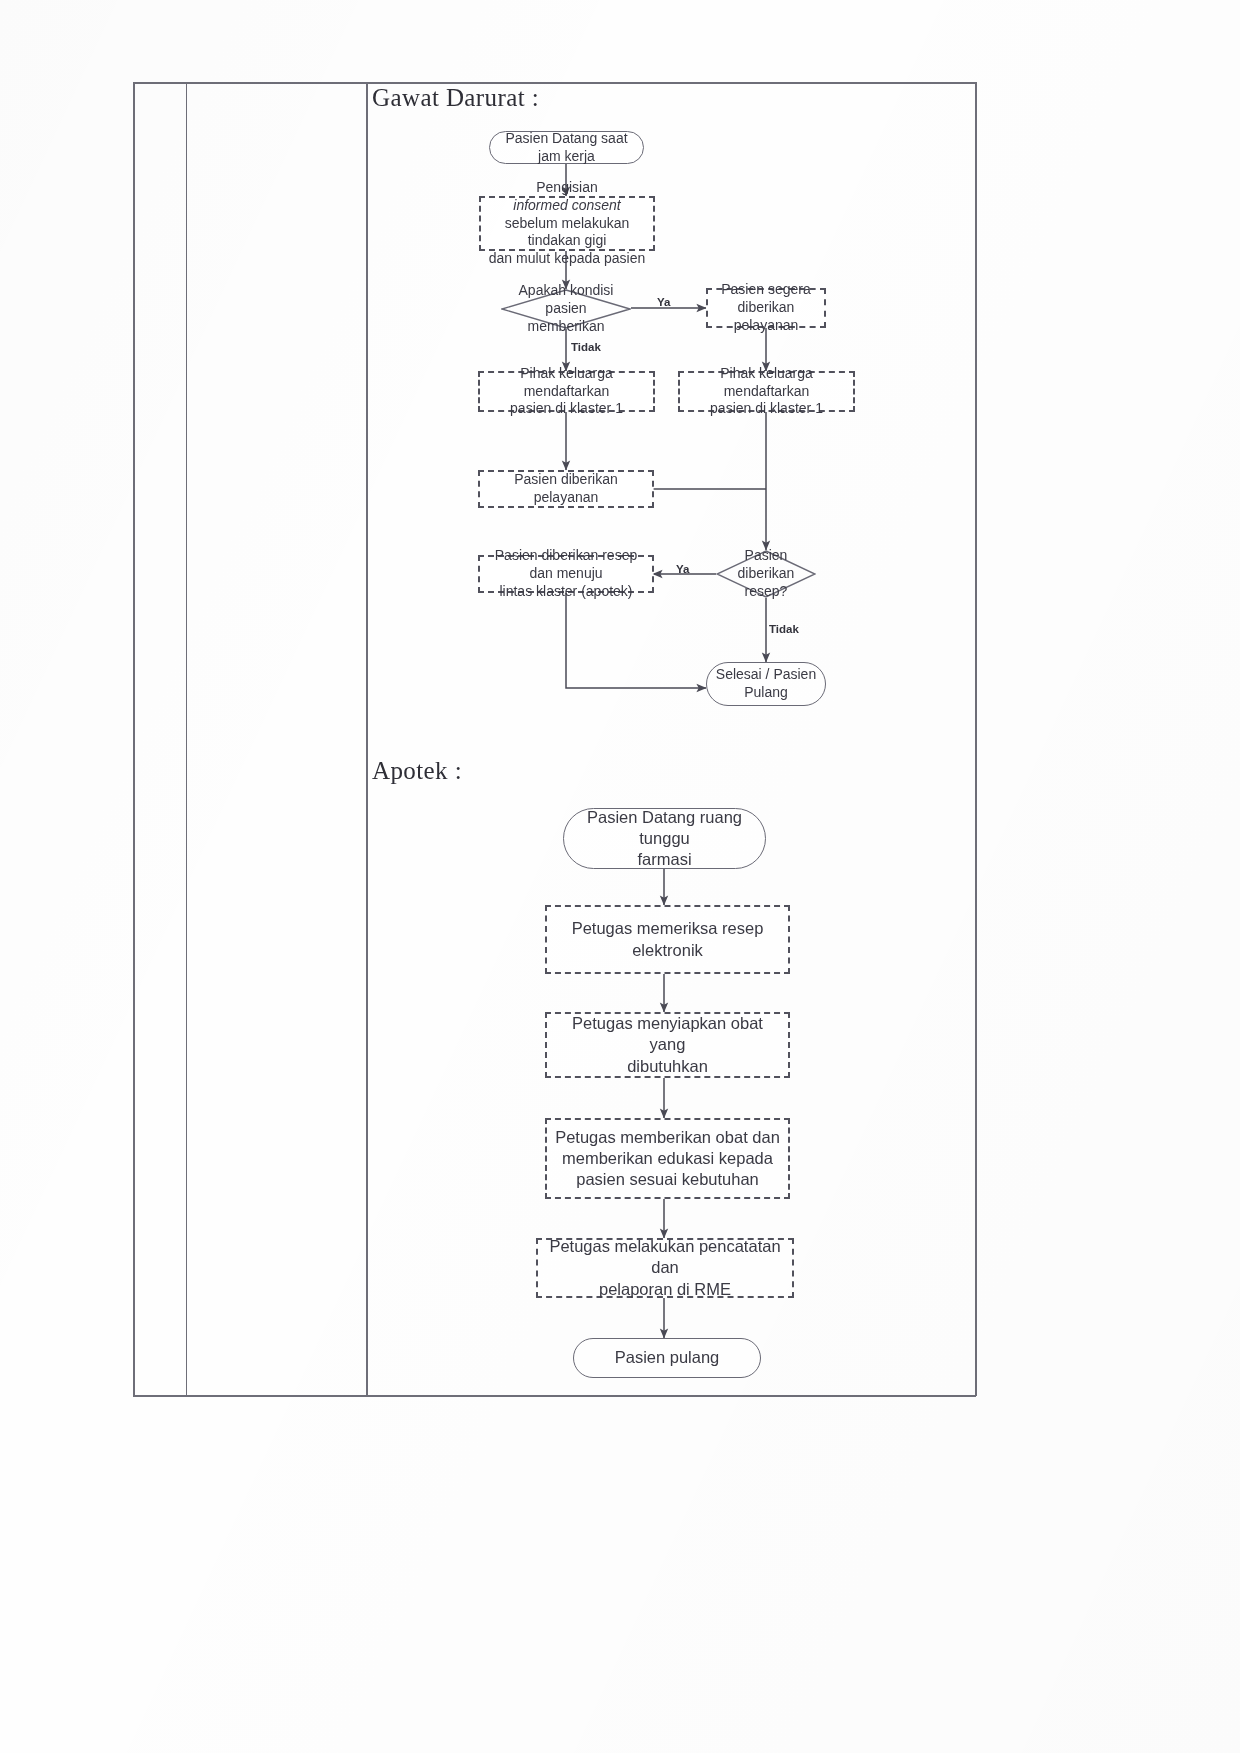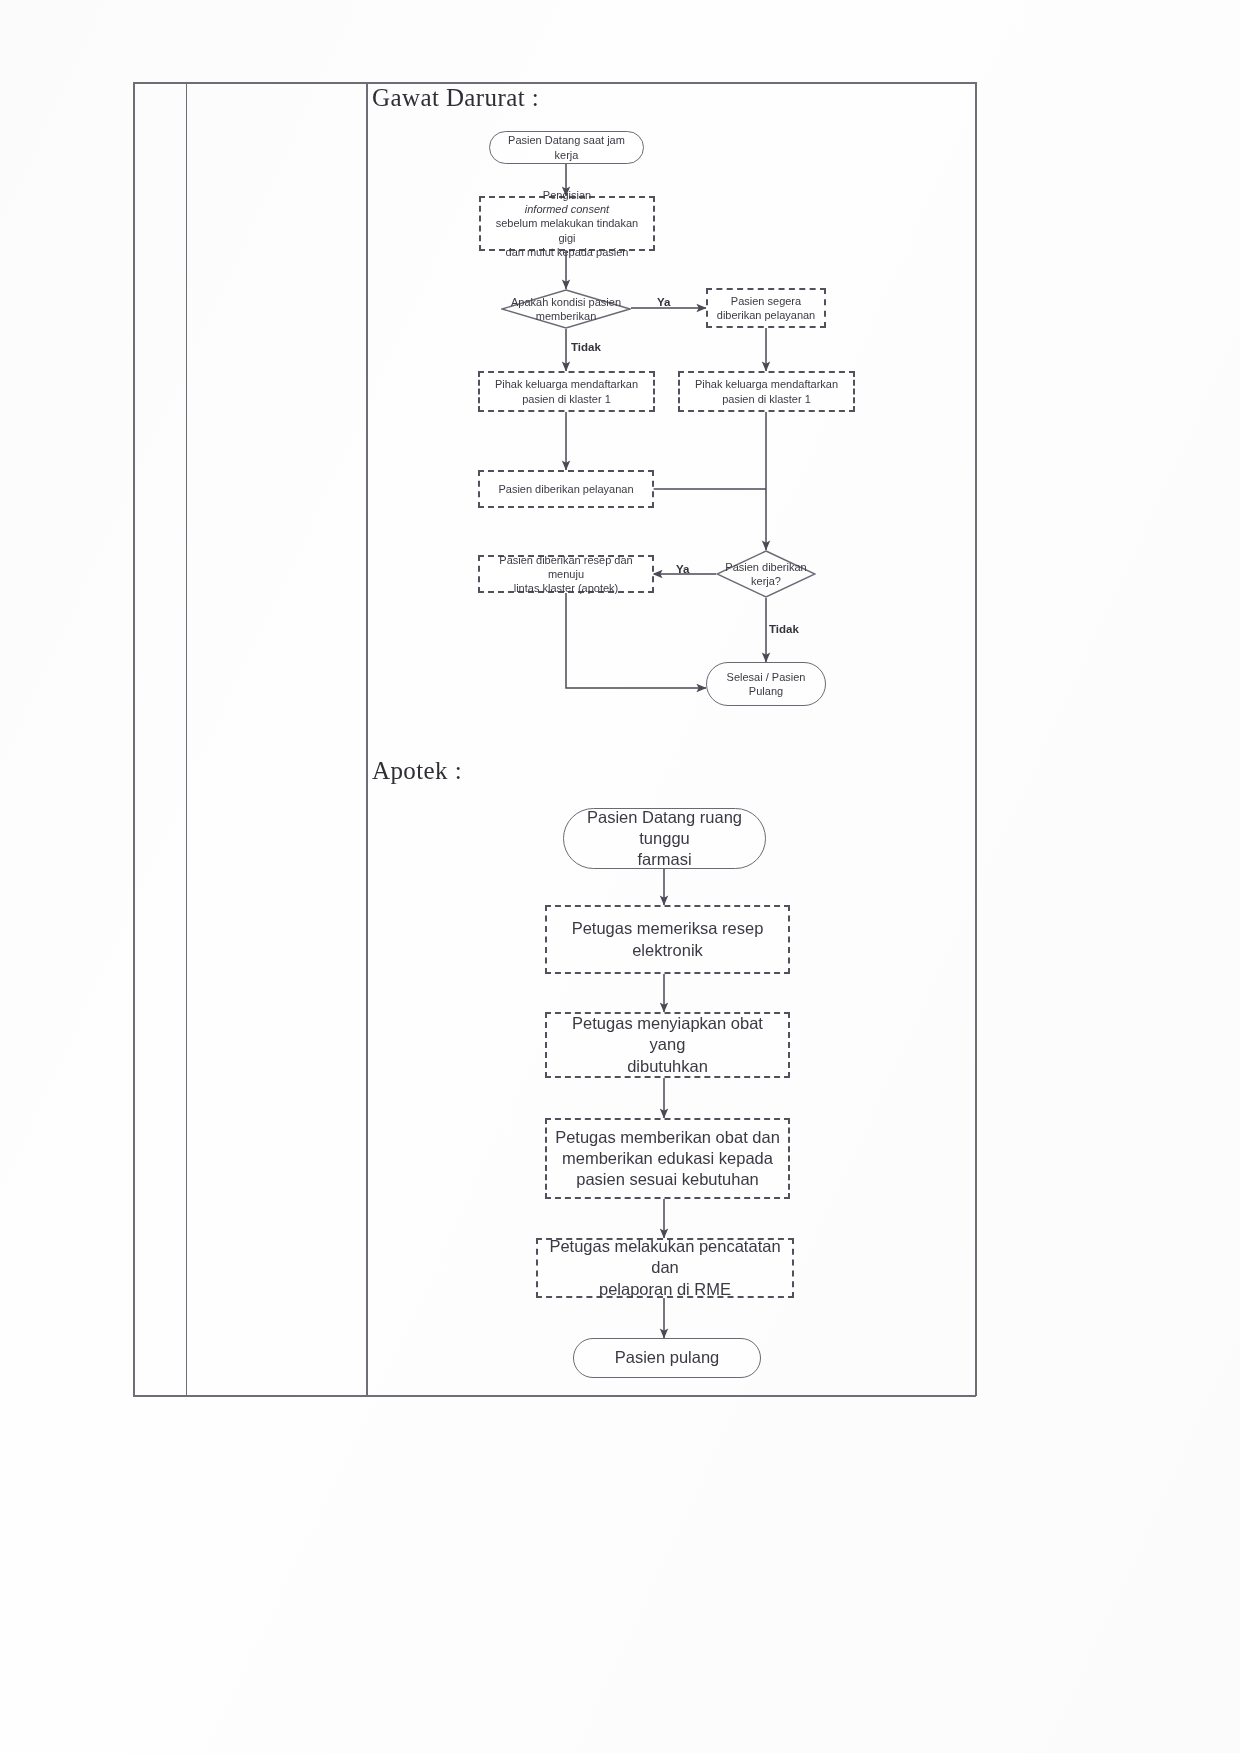--- a/index.html
+++ b/index.html
@@ -59,21 +59,21 @@
 
   .edge-lbl{
     position:absolute;font-size:11.5px;font-weight:bold;color:#33333c;
     white-space:nowrap;
   }
 
   
   #wires{position:absolute;left:0;top:0;width:1240px;height:1753px;pointer-events:none;}
 
   
-  .sm{font-size:11px;}
+  .sm{font-size:14px;}
   .sm-i{font-style:italic;}
   
   .lg{font-size:16.5px;}
 </style>
 </head>
 <body>
 
 <div id="page">
 
   <div class="tbl-border" id="tbl-top"></div>
@@ -155,21 +155,21 @@
 
   <div class="node proc sm" style="left:478px;top:470px;width:176px;height:38px;">
     <span>Pasien diberikan pelayanan</span>
   </div>
 
   <div class="node dec sm" style="left:716px;top:550px;width:100px;height:48px;flex-direction:column;">
     <svg width="100" height="48" viewBox="0 0 100 48">
       <polygon points="50,1 99,24 50,47 1,24" fill="none" stroke="#6a6a76" stroke-width="1.4"></polygon>
     </svg>
     <span class="dec-label">Pasien diberikan</span>
-    <span class="dec-label">kerja?</span>
+    <span class="dec-label">resep?</span>
   </div>
 
   <div class="edge-lbl" style="left:676px;top:563px;">Ya</div>
   <div class="edge-lbl" style="left:769px;top:623px;">Tidak</div>
 
   <div class="node proc sm" style="left:478px;top:555px;width:176px;height:38px;flex-direction:column;">
     <span>Pasien diberikan resep dan menuju</span>
     <span>lintas klaster (apotek)</span>
   </div>
 

